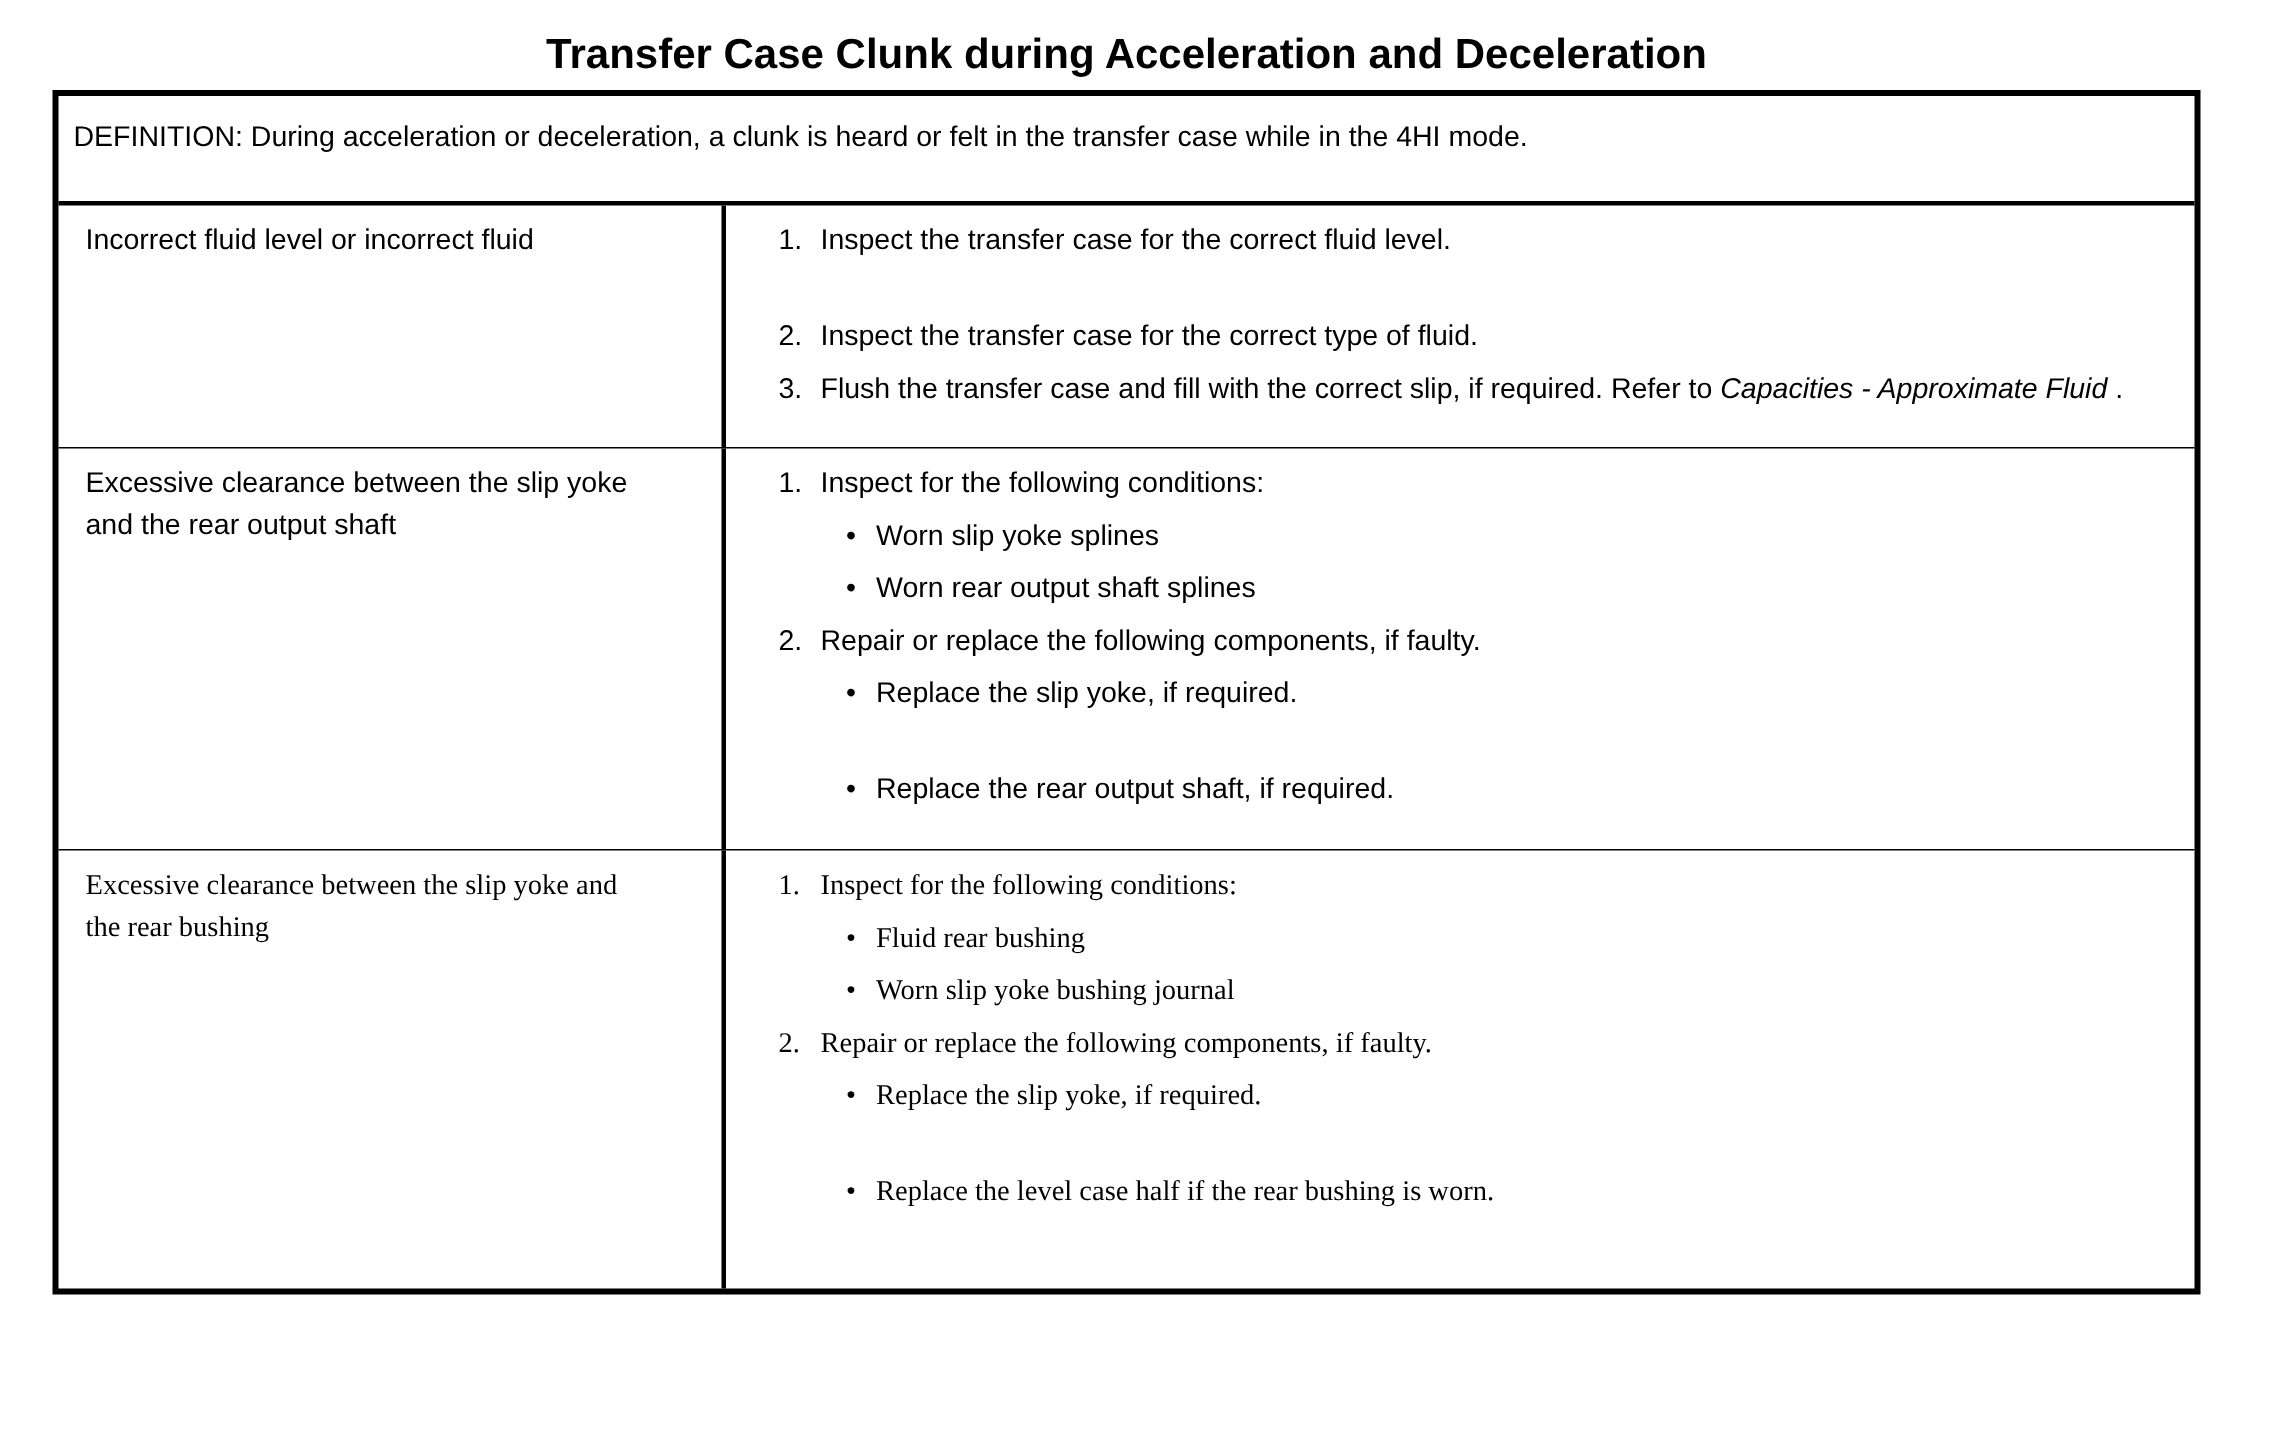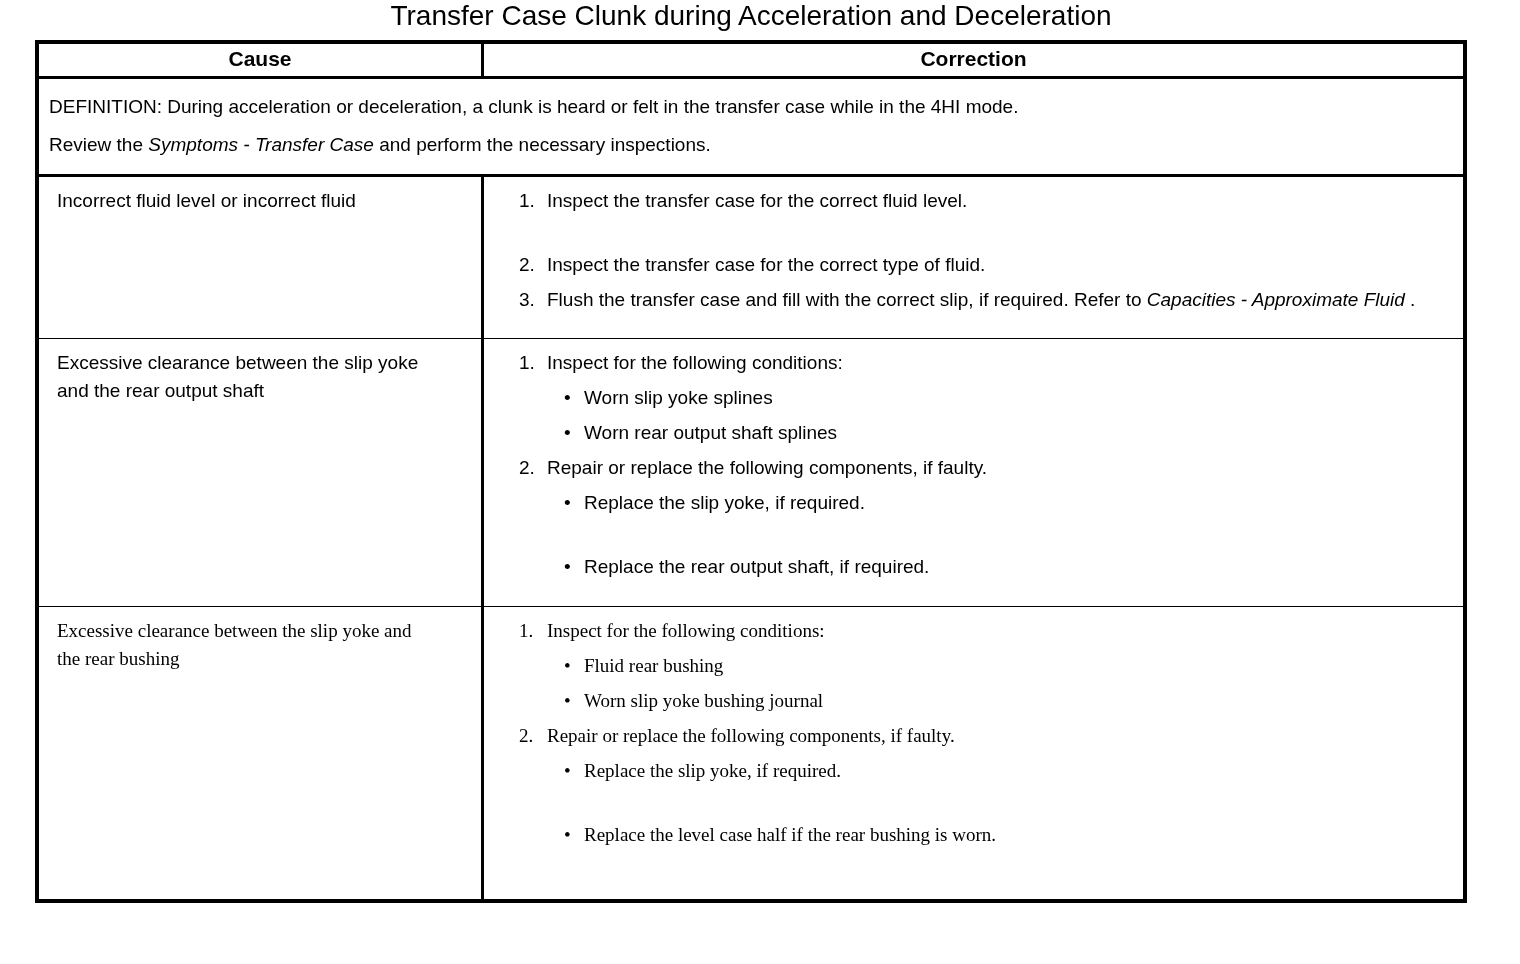--- a/index.html
+++ b/index.html
@@ -2,22 +2,22 @@
 <html><head>
 <meta charset="utf-8">
 <style>
   html, body { margin:0; padding:0; }
   body {
     width:1520px; height:964px; background:#ffffff; color:#000000;
     font-family:"Liberation Sans", sans-serif; font-size:19px;
     -webkit-font-smoothing:antialiased;
   }
   .page-title {
-    font-weight:400; font-size:28px; text-align:center;
-    width:1432px; margin-left:35px;
+    font-weight:700; font-size:28px; text-align:center;
+    padding-top:20px; width:1432px; margin-left:35px;
   }
   .tbl {
     margin:8px 0 0 35px; width:1432px;
     border:4px solid #000; box-sizing:border-box;
   }
   .hrow { display:flex; border-bottom:3px solid #000; }
   .hcell {
     font-weight:700; font-size:21px; text-align:center;
     padding:3px 0 5px; box-sizing:border-box;
   }
@@ -48,28 +48,23 @@
   i { font-style:italic; }
   .nowrap { white-space:nowrap; }
 </style>
 </head>
 <body>
 
 <div class="page-title">Transfer Case Clunk during Acceleration and Deceleration</div>
 
 <div class="tbl">
 
-  <div class="hrow">
-    <div class="hcell cause">Cause</div>
-    <div class="hcell corr">Correction</div>
-  </div>
 
   <div class="defrow">
     <div class="line">DEFINITION: During acceleration or deceleration, a clunk is heard or felt in the transfer case while in the 4HI mode.</div>
-    <div class="line"><span>Review the </span><i>Symptoms - Transfer Case</i><span> and perform the necessary inspections.</span></div>
   </div>
 
   <div class="brow r1">
     <div class="cause-cell">
       <div class="cause-text">Incorrect fluid level or incorrect fluid</div>
     </div>
     <div class="corr-cell">
       <div class="item">
         <span class="marker">1.</span><span>Inspect the transfer case for the correct fluid level.</span>
       </div>

